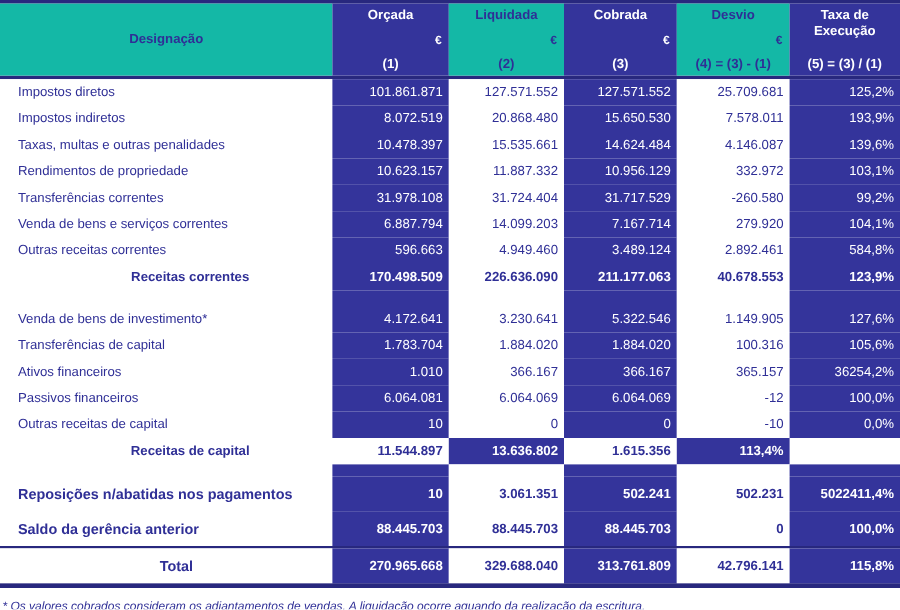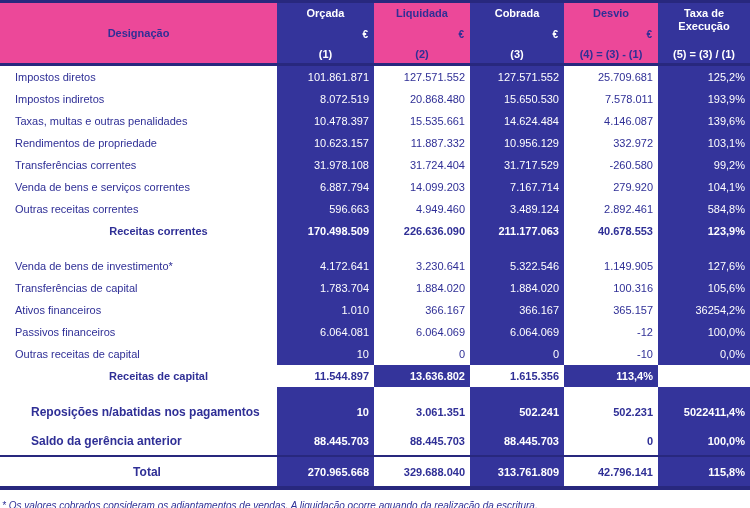--- a/index.html
+++ b/index.html
@@ -20,41 +20,41 @@
   .bottomline{height:4px;background:var(--navy);}
 
   .header-row,.brow{
     display:grid;
     grid-template-columns:277px 97px 96px 94px 94px 92px;
   }
   .header-row{height:60px;}
 
   .hcell{display:flex;flex-direction:column;justify-content:space-between;padding:4px 0 3px 0;}
   .hcell.center-only{justify-content:center;}
-  .hcell.light{background:#ec4899;color:var(--textblue);}
+  .hcell.light{background:#14b8a6;color:var(--textblue);}
   .hcell.dark{background:var(--fill);color:var(--onblue);}
   .h-title{font-weight:bold;font-size:11px;line-height:13px;text-align:center;padding:0 8px;}
   .h-euro{font-size:10px;font-weight:bold;text-align:right;padding-right:6px;line-height:11px;}
   .h-formula{font-weight:bold;font-size:11px;text-align:center;line-height:12px;}
 
   .cell{font-size:11px;display:flex;align-items:center;overflow:hidden;}
   .cell.light{background:#fff;color:var(--textblue);}
   .cell.dark{background:var(--fill);color:var(--onblue);}
   .cell.label{justify-content:flex-start;padding-left:15px;}
   .cell.num{justify-content:flex-end;padding-right:5px;}
 
   .r-normal{height:22px;}
   .r-subtotal{height:22px;}
   .r-subtotal .cell{font-weight:bold;}
   .r-subtotal .cell.label{justify-content:center;padding-left:0;margin-left:40px;}
   .r-gap-large{height:13px;}
   .r-gap-small{height:10px;}
   .r-boldleft{height:29px;}
   .r-boldleft .cell{font-weight:bold;}
-  .r-boldleft .cell.label{font-size:12px;margin-left:16px;}
+  .r-boldleft .cell.label{font-size:12px;}
   .r-total{height:29px;}
   .r-total .cell{font-weight:bold;}
   .r-total .cell.label{justify-content:center;padding-left:17px;font-size:12px;}
 
   .footnote{
     height:30px;font-size:10px;font-style:italic;color:var(--textblue);
     display:flex;align-items:center;padding-left:2px;white-space:nowrap;
   }
 </style>
 </head>

